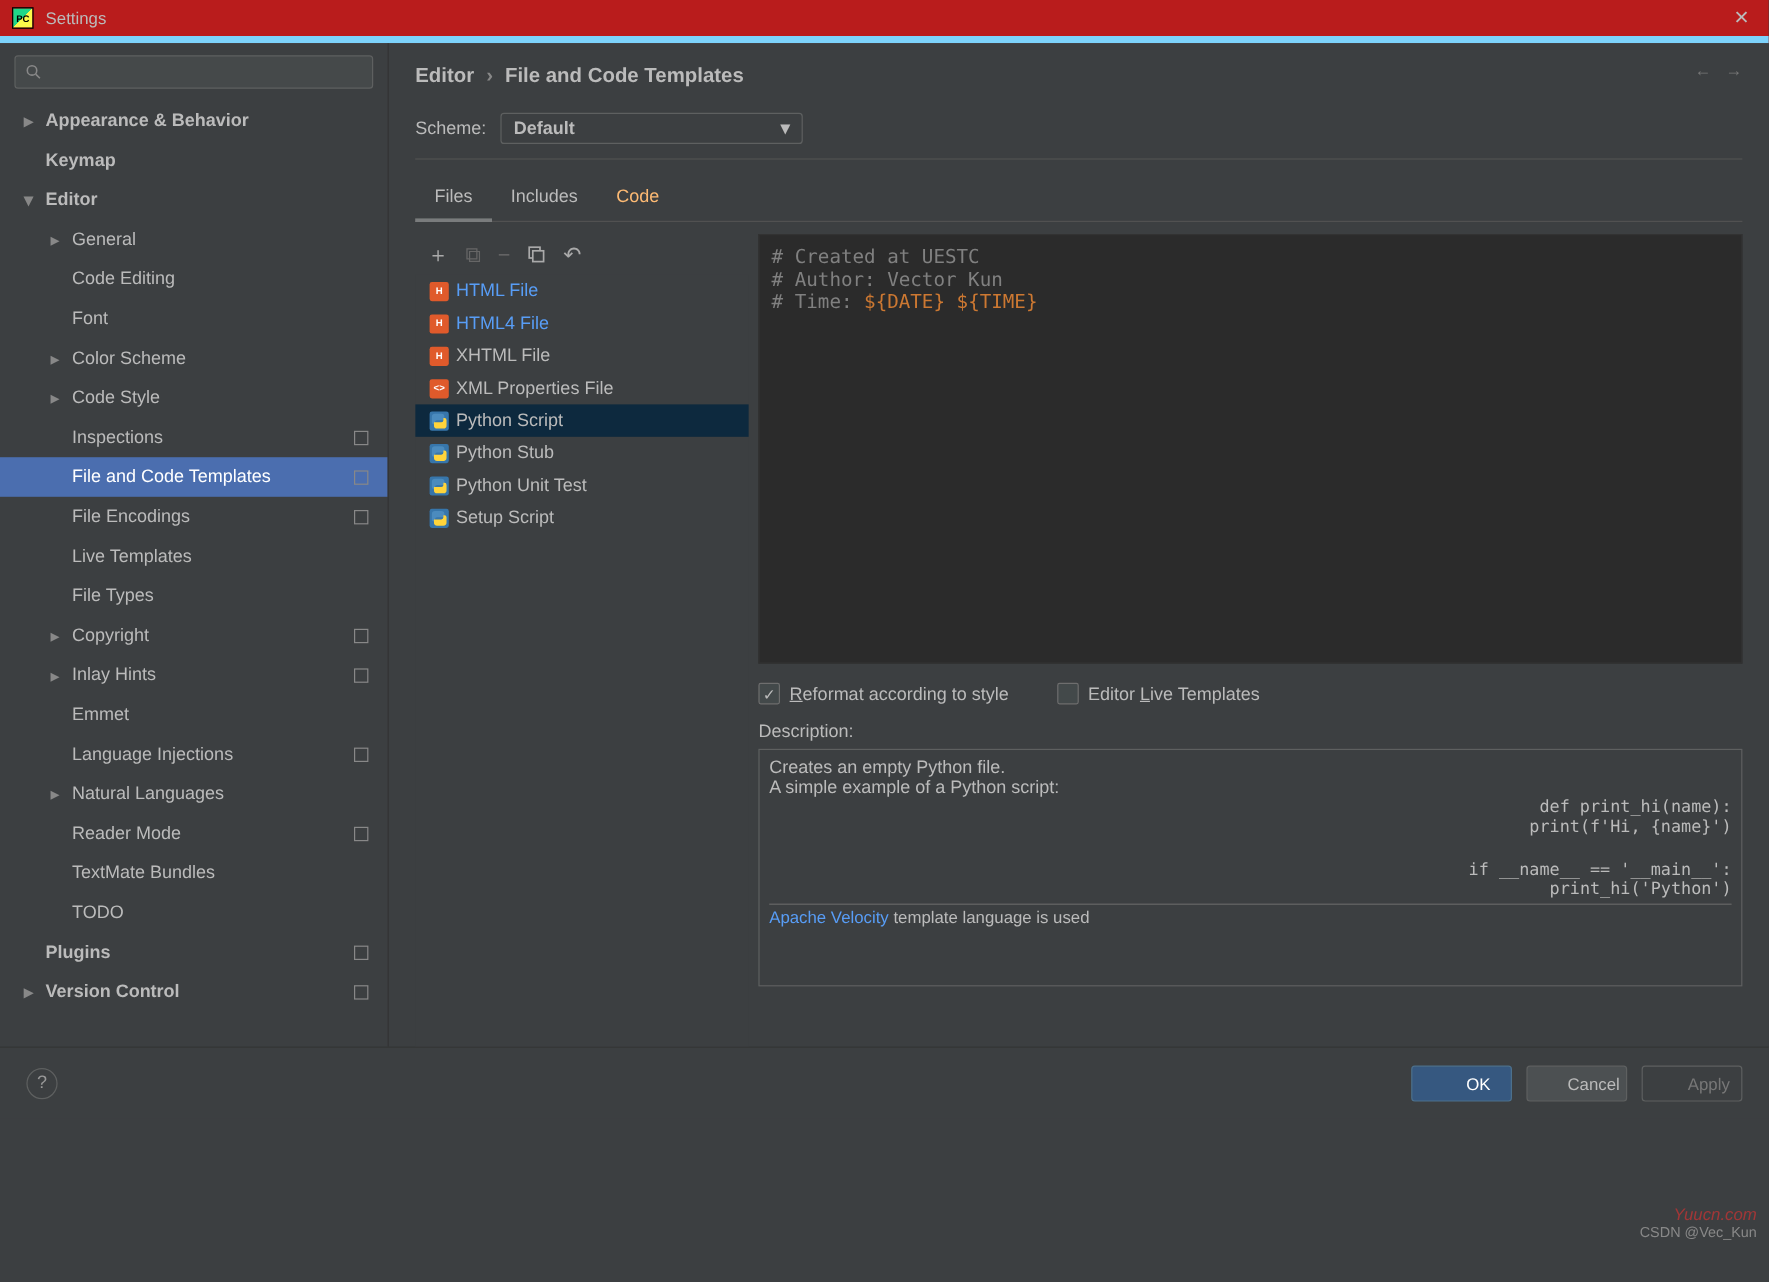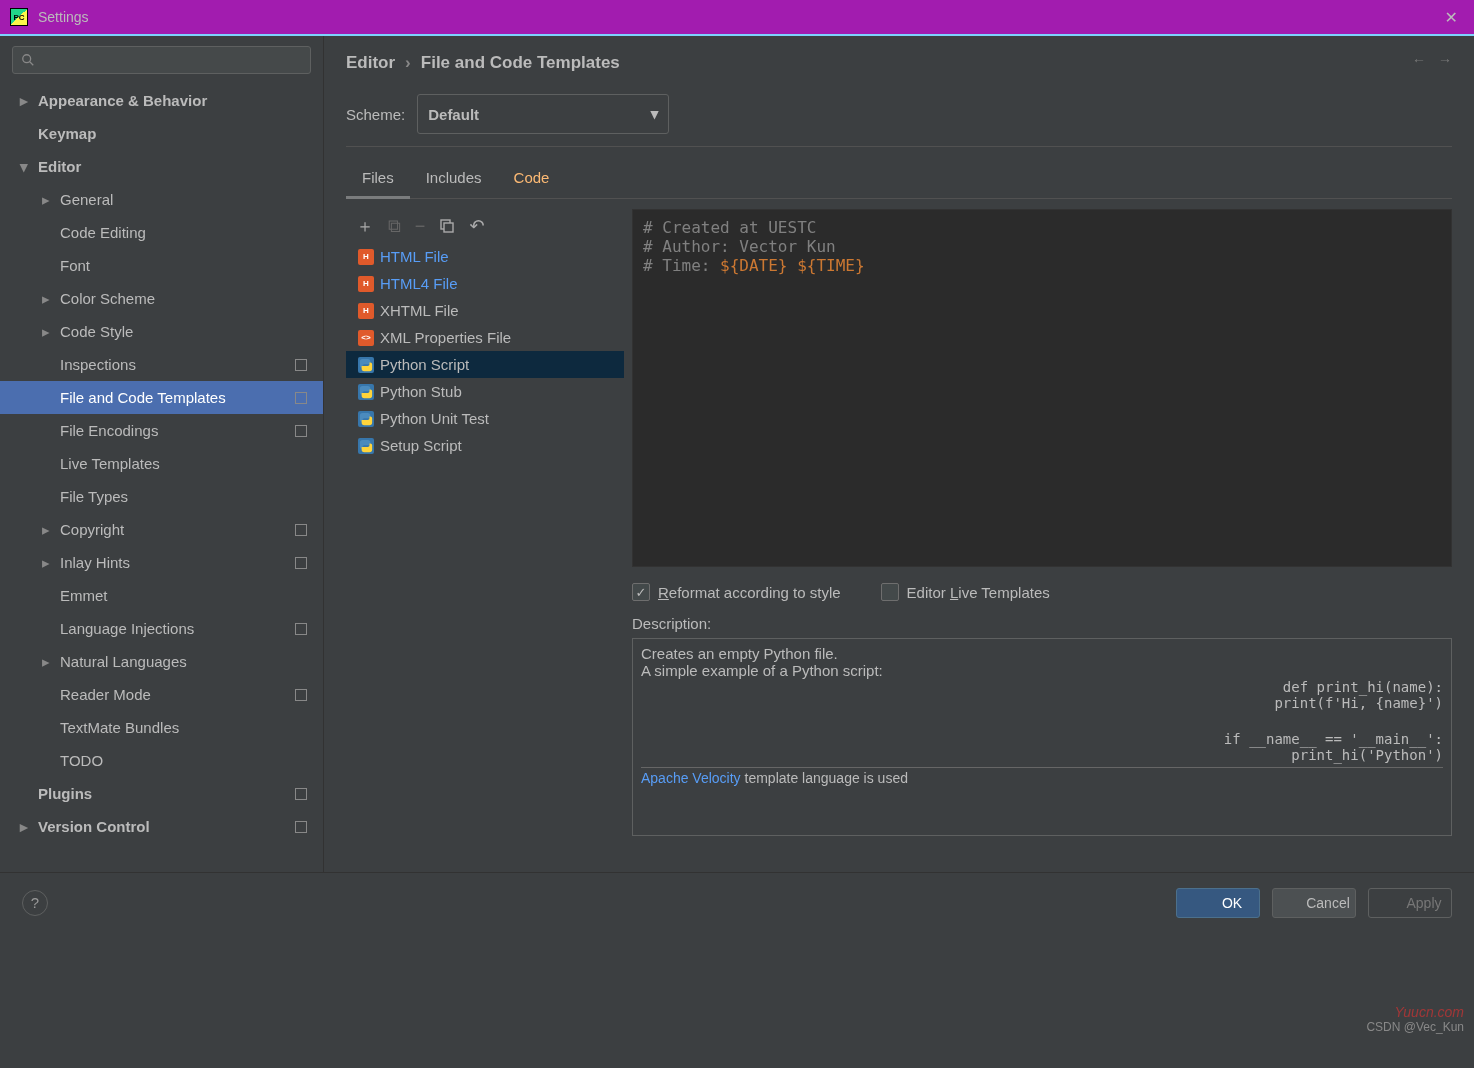--- a/index.html
+++ b/index.html
@@ -1,17 +1,17 @@
 <!DOCTYPE html>
 <html><head>
 <meta charset="utf-8">
 <style>
 * { box-sizing: border-box; margin: 0; padding: 0; }
 body { font-family: "Segoe UI", Arial, sans-serif; background: #3c3f41; color: #bbbbbb; font-size: 14px; overflow: hidden; width: 1474px; height: 1068px; }
-.titlebar { height: 36px; background: #a21caf; border-bottom: 2px solid #7dd3fc; display: flex; align-items: center; padding: 12px 10px; }
+.titlebar { height: 36px; background: #b91c1c; border-bottom: 6px solid #7dd3fc; display: flex; align-items: center; padding: 12px 10px; }
 .app-icon { width: 18px; height: 18px; background: linear-gradient(135deg,#21d789 50%,#fcf84a 50%); border:1px solid #000; margin-right: 10px; display:flex; align-items:center; justify-content:center; font-size:8px; font-weight:bold; color:#000;}
 .title-text { flex: 1; font-size: 14px; color: #bbb; }
 .close-x { color: #bbb; font-size: 16px; cursor: pointer; padding: 4px 6px; }
 .main { display: flex; height: 836px; }
 .sidebar { width: 324px; background: #3c3f41; border-right: 1px solid #323232; display:flex; flex-direction:column;}
 .search-wrap { padding: 10px 12px; }
 .search-box { width: 100%; height: 28px; background: #45494a; border: 1px solid #5e6060; border-radius: 3px; padding: 0 8px; color: #999; display:flex; align-items:center;}
 .search-box svg { margin-right:4px; }
 .tree { flex:1; overflow:auto; padding-bottom:10px;}
 .tree-item { display: flex; align-items: center; height: 33px; padding-left: 20px; cursor: pointer; position:relative;}
@@ -19,21 +19,21 @@
 .tree-item.level2 { padding-left: 60px; font-size:15px; color:#bbb;}
 .tree-item.sel { background: #4b6eaf; color: #fff; }
 .chevron { width: 14px; display:inline-flex; margin-left:-18px; margin-right:4px; color:#888;}
 .tree-badge { position:absolute; right:16px; width:12px; height:12px; border:1px solid #888; }
 .content { flex: 1; background: #3c3f41; padding: 14px 22px 0 22px; display:flex; flex-direction:column; position:relative;}
 .breadcrumb { display:flex; align-items:center; height:26px; font-size:17px; font-weight:600; color:#bbb;}
 .bc-sep { margin:0 10px; color:#888;}
 .nav-arrows { position:absolute; top:14px; right:22px; color:#777; display:flex; gap:12px;}
 .scheme-row { display:flex; align-items:center; margin-top:18px; }
 .scheme-label { font-size:15px; color:#bbb; margin-right:12px;}
-.scheme-select { width:252px; height:40px; background:#3c3f41; border:1px solid #5e6060; border-radius:3px; padding:0 10px; color:#bbb; display:flex; align-items:center; justify-content:space-between; font-size:15px; font-weight:600;}
+.scheme-select { width:252px; height:26px; background:#3c3f41; border:1px solid #5e6060; border-radius:3px; padding:0 10px; color:#bbb; display:flex; align-items:center; justify-content:space-between; font-size:15px; font-weight:600;}
 .divider { border-bottom:1px solid #515151; margin-top:12px;}
 .tabs { display:flex; margin-top:14px; border-bottom:1px solid #515151;}
 .tab { padding:8px 16px 10px; font-size:15px; color:#bbb; cursor:pointer; }
 .tab.active { border-bottom:3px solid #7a7c7d; margin-bottom:-1px;}
 .tab.dim { color:#fdba74;}
 .templates-row { display:flex; flex:1; margin-top:10px; min-height:0;}
 .tpl-left { width:278px; display:flex; flex-direction:column;}
 .toolbar { height:34px; display:flex; align-items:center; gap:14px; padding-left:10px;}
 .tb-btn { color:#aaa; cursor:pointer; font-size:18px; display:flex; align-items:center;}
 .tb-btn.dim { color:#666;}

